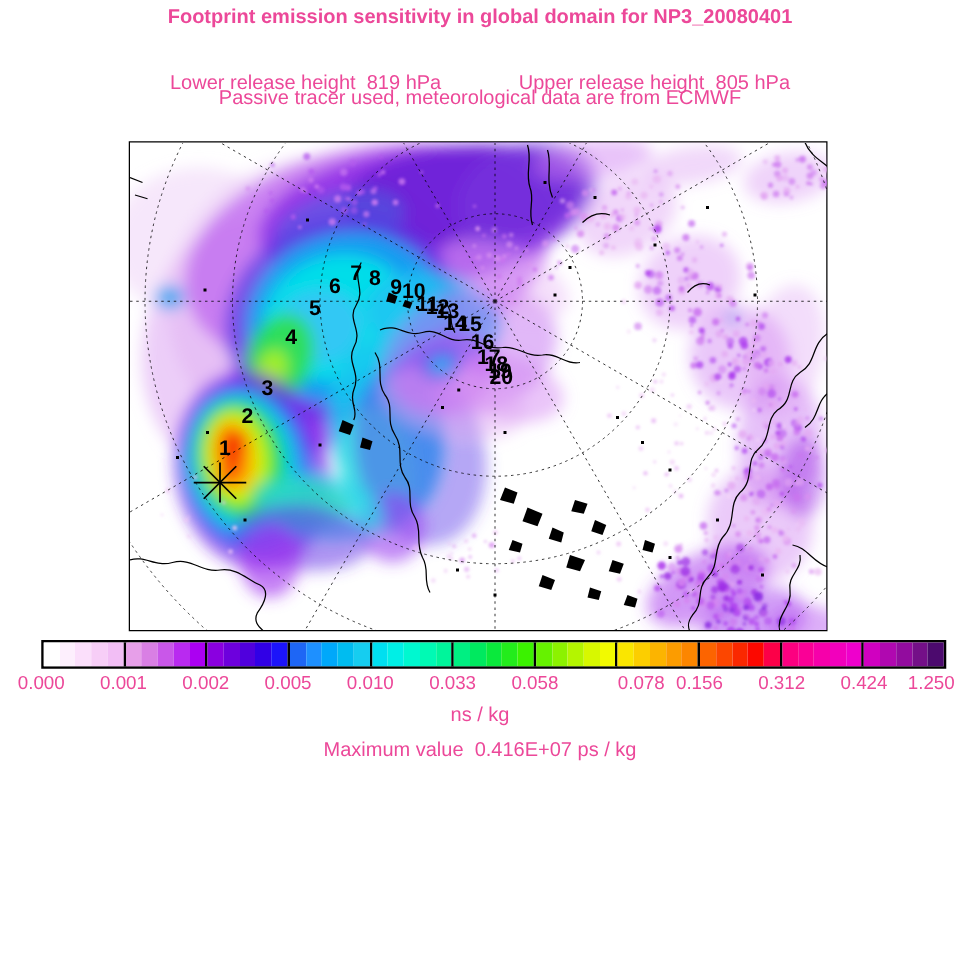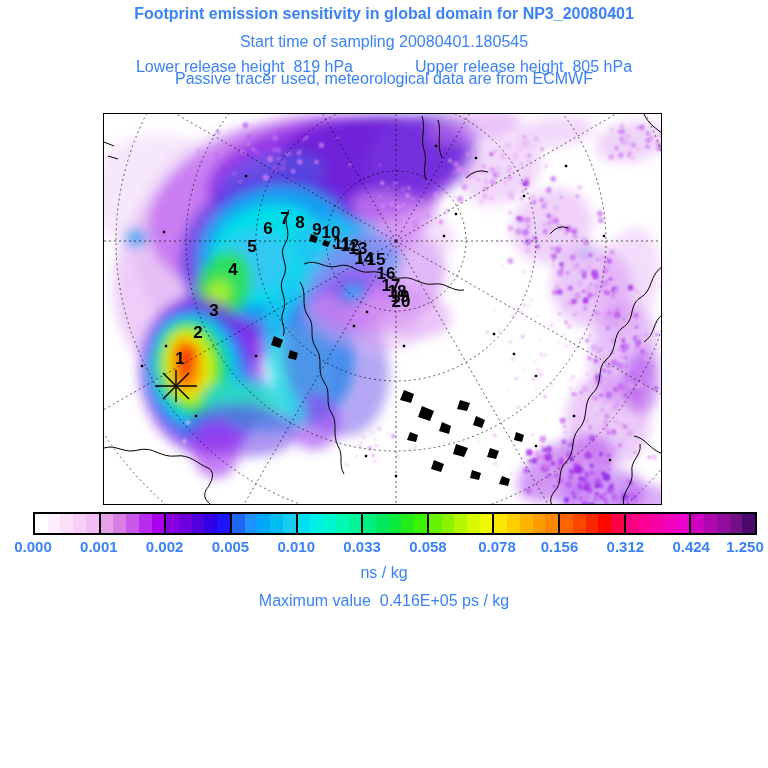--- a/index.html
+++ b/index.html
@@ -1,45 +1,44 @@
 <!DOCTYPE html>
 <html><head>
 <meta charset="utf-8">
 <style>
   html,body{margin:0;padding:0;background:#ffffff;}
   .page{position:relative;width:768px;height:768px;background:#ffffff;overflow:hidden;
-        font-family:"Liberation Sans",sans-serif;color:#3b82f6;}
+        font-family:"Liberation Sans",sans-serif;color:#ec4899;}
   .hline{position:absolute;left:0;width:768px;text-align:center;white-space:pre;}
   .title{top:5px;font-size:16px;font-weight:bold;}
   .pairline{position:absolute;left:0;width:768px;display:flex;justify-content:center;font-size:16px;}
   .pairline span{white-space:pre;}
   .l2{top:33px;gap:34px;}
   .l3{top:58px;gap:62px;}
   .l4{top:70px;font-size:16px;}
   .map{position:absolute;left:103px;top:113px;width:559px;height:392px;border:1px solid #000;
        background:#fff;box-sizing:border-box;}
   .map svg{display:block;}
   .station{font-family:"Liberation Sans",sans-serif;font-size:17px;font-weight:bold;fill:#000;}
   .cb{position:absolute;left:33px;top:512px;width:724px;height:23px;border:2px solid #000;
       box-sizing:border-box;display:flex;background:#fff;}
   .cb-seg{flex:1;display:flex;border-left:2px solid #000;}
   .cb-seg:first-child{border-left:none;}
   .cb-cell{flex:1;}
   .ticks{position:absolute;left:0;top:538px;width:768px;height:20px;}
-  .cb-tick{position:absolute;transform:translateX(-50%);font-size:15px;font-weight:bold;white-space:pre;}
+  .cb-tick{position:absolute;transform:translateX(-50%);font-size:15px;font-weight:normal;white-space:pre;}
   .unit{top:564px;font-size:16px;}
   .maxv{top:592px;font-size:16px;}
 </style>
 </head>
 <body>
 
 <div class="page">
   <div class="hline title">Footprint emission sensitivity in global domain for NP3_20080401</div>
   <div class="pairline l2">
-    <span>Start time of sampling 20080401.180545</span>
   </div>
   <div class="pairline l3">
     <span>Lower release height  819 hPa</span>
     <span>Upper release height  805 hPa</span>
   </div>
   <div class="hline l4">Passive tracer used, meteorological data are from ECMWF</div>
 
   <div class="map">
     <svg width="557" height="390" viewBox="0 0 557 390" xmlns="http://www.w3.org/2000/svg">
         <defs>
@@ -953,21 +952,21 @@
       </div>
     </div>
   <div class="ticks">
       <span class="cb-tick" style="left: 33px;">0.000</span>
       <span class="cb-tick" style="left: 98.8182px;">0.001</span>
       <span class="cb-tick" style="left: 164.636px;">0.002</span>
       <span class="cb-tick" style="left: 230.455px;">0.005</span>
       <span class="cb-tick" style="left: 296.273px;">0.010</span>
       <span class="cb-tick" style="left: 362.091px;">0.033</span>
       <span class="cb-tick" style="left: 427.909px;">0.058</span>
-      <span class="cb-tick" style="left: 497px; text-align: right;">0.078</span>
+      <span class="cb-tick" style="left: 513px; text-align: right;">0.078</span>
       <span class="cb-tick" style="left: 559.545px;">0.156</span>
       <span class="cb-tick" style="left: 625.364px;">0.312</span>
       <span class="cb-tick" style="left: 691.182px;">0.424</span>
       <span class="cb-tick" style="left: 745px;">1.250</span>
     </div>
   <div class="hline unit">ns / kg</div>
-  <div class="hline maxv">Maximum value  0.416E+05 ps / kg</div>
+  <div class="hline maxv">Maximum value  0.416E+07 ps / kg</div>
 </div>
 
 </body></html>

